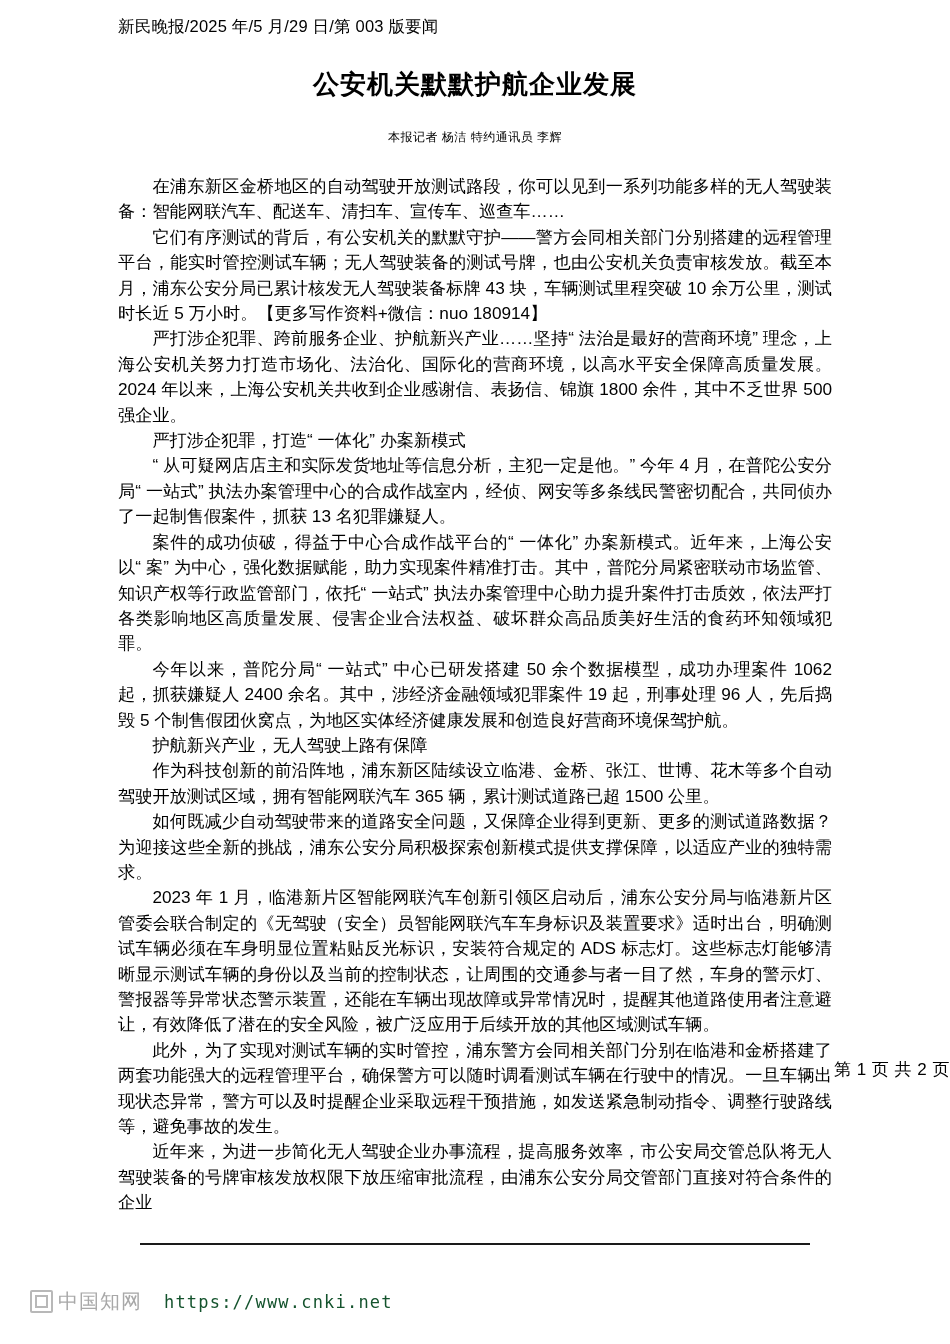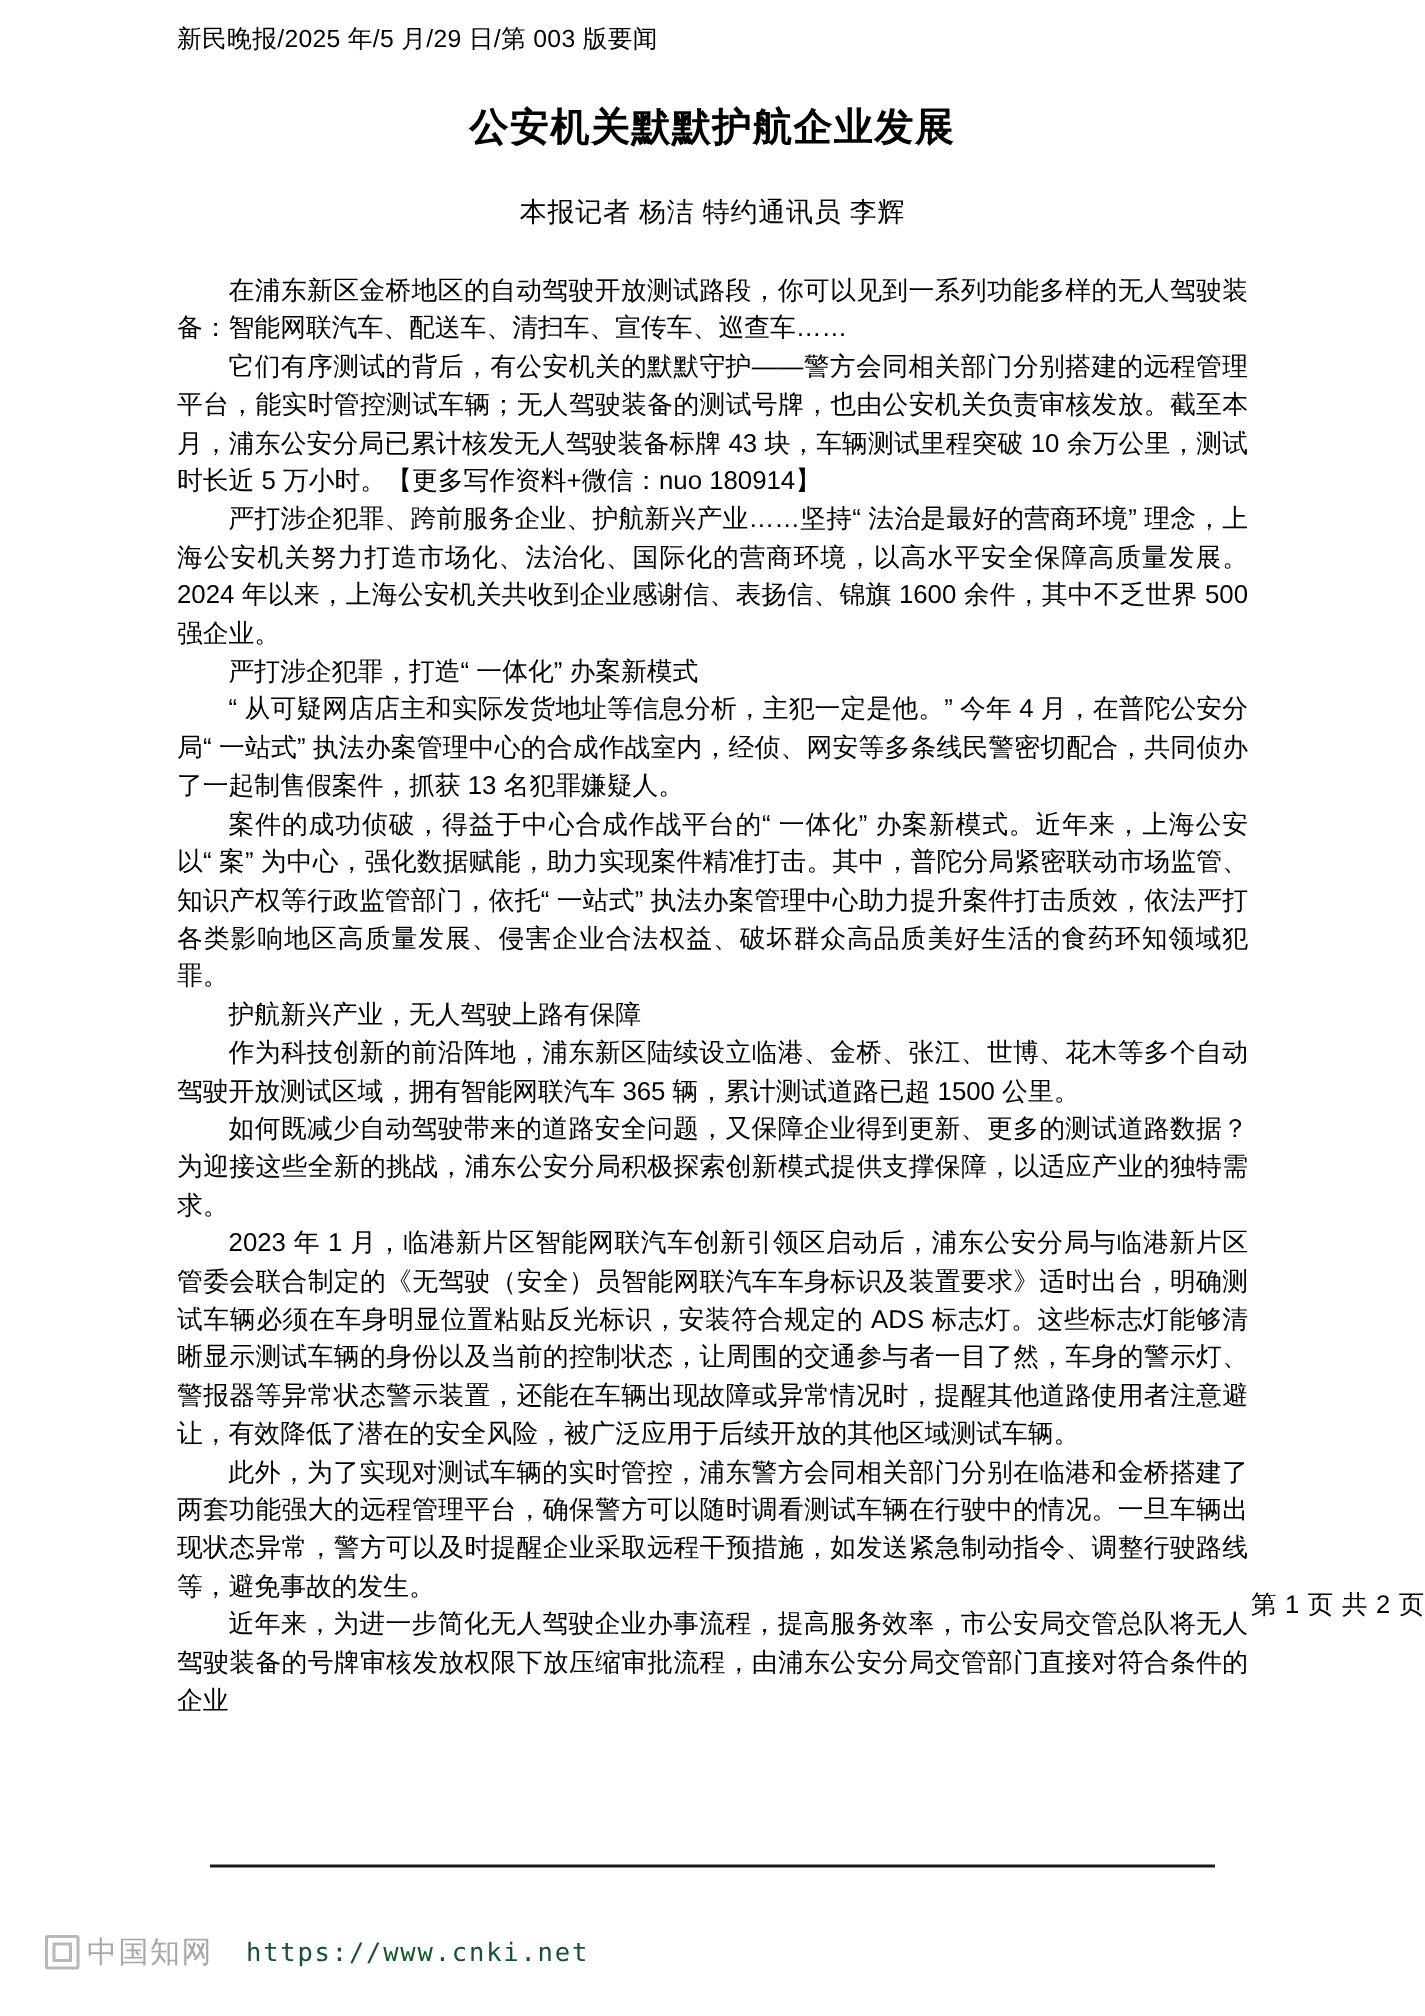--- a/index.html
+++ b/index.html
@@ -43,21 +43,21 @@
     font-size: 26px;
     font-weight: bold;
     letter-spacing: 1px;
     font-family: "Liberation Sans", "DejaVu Sans", sans-serif;
   }
 
   
   .byline {
     margin-top: 27px;
     text-align: center;
-    font-size: 18px;
+    font-size: 12px;
     letter-spacing: 0.5px;
     font-family: "Liberation Sans", "DejaVu Sans", sans-serif;
   }
 
   
   .body-text {
     margin-top: 28px;
     font-size: 17.2px;
     line-height: 25.4px;
     text-align: justify;
@@ -147,24 +147,25 @@
 
     <div class="source">新民晚报/2025 年/5 月/29 日/第 003 版要闻</div>
 
     <h1 class="title">公安机关默默护航企业发展</h1>
 
     <div class="byline">本报记者  杨洁  特约通讯员  李辉</div>
 
     <div class="body-text">
       <p>在浦东新区金桥地区的自动驾驶开放测试路段，你可以见到一系列功能多样的无人驾驶装备：智能网联汽车、配送车、清扫车、宣传车、巡查车……</p>
       <p>它们有序测试的背后，有公安机关的默默守护——警方会同相关部门分别搭建的远程管理平台，能实时管控测试车辆；无人驾驶装备的测试号牌，也由公安机关负责审核发放。截至本月，浦东公安分局已累计核发无人驾驶装备标牌 43 块，车辆测试里程突破 10 余万公里，测试时长近 5 万小时。【更多写作资料+微信：nuo 180914】</p>
-      <p>严打涉企犯罪、跨前服务企业、护航新兴产业……坚持“ 法治是最好的营商环境” 理念，上海公安机关努力打造市场化、法治化、国际化的营商环境，以高水平安全保障高质量发展。2024 年以来，上海公安机关共收到企业感谢信、表扬信、锦旗 1600 余件，其中不乏世界 500 强企业。</p>
+      <p>严打涉企犯罪、跨前服务企业、护航新兴产业……坚持“ 法治是最好的营商环境” 理念，上海公安机关努力打造市场化、法治化、国际化的营商环境，以高水平安全保障高质量发展。2024 年以来，上海公安机关共收到企业感谢信、表扬信、锦旗 1800 余件，其中不乏世界 500 强企业。</p>
       <p>严打涉企犯罪，打造“ 一体化” 办案新模式</p>
       <p class="gap-after">“ 从可疑网店店主和实际发货地址等信息分析，主犯一定是他。” 今年 4 月，在普陀公安分局“ 一站式” 执法办案管理中心的合成作战室内，经侦、网安等多条线民警密切配合，共同侦办了一起制售假案件，抓获 13 名犯罪嫌疑人。</p>
       <p>案件的成功侦破，得益于中心合成作战平台的“ 一体化” 办案新模式。近年来，上海公安以“ 案” 为中心，强化数据赋能，助力实现案件精准打击。其中，普陀分局紧密联动市场监管、知识产权等行政监管部门，依托“ 一站式” 执法办案管理中心助力提升案件打击质效，依法严打各类影响地区高质量发展、侵害企业合法权益、破坏群众高品质美好生活的食药环知领域犯罪。</p>
+      <p>今年以来，普陀分局“ 一站式” 中心已研发搭建 50 余个数据模型，成功办理案件 1062 起，抓获嫌疑人 2400 余名。其中，涉经济金融领域犯罪案件 19 起，刑事处理 96 人，先后捣毁 5 个制售假团伙窝点，为地区实体经济健康发展和创造良好营商环境保驾护航。</p>
       <p>护航新兴产业，无人驾驶上路有保障</p>
       <p>作为科技创新的前沿阵地，浦东新区陆续设立临港、金桥、张江、世博、花木等多个自动驾驶开放测试区域，拥有智能网联汽车 365 辆，累计测试道路已超 1500 公里。</p>
       <p>如何既减少自动驾驶带来的道路安全问题，又保障企业得到更新、更多的测试道路数据？为迎接这些全新的挑战，浦东公安分局积极探索创新模式提供支撑保障，以适应产业的独特需求。</p>
       <p>2023 年 1 月，临港新片区智能网联汽车创新引领区启动后，浦东公安分局与临港新片区管委会联合制定的《无驾驶（安全）员智能网联汽车车身标识及装置要求》适时出台，明确测试车辆必须在车身明显位置粘贴反光标识，安装符合规定的 ADS 标志灯。这些标志灯能够清晰显示测试车辆的身份以及当前的控制状态，让周围的交通参与者一目了然，车身的警示灯、警报器等异常状态警示装置，还能在车辆出现故障或异常情况时，提醒其他道路使用者注意避让，有效降低了潜在的安全风险，被广泛应用于后续开放的其他区域测试车辆。</p>
       <p>此外，为了实现对测试车辆的实时管控，浦东警方会同相关部门分别在临港和金桥搭建了两套功能强大的远程管理平台，确保警方可以随时调看测试车辆在行驶中的情况。一旦车辆出现状态异常，警方可以及时提醒企业采取远程干预措施，如发送紧急制动指令、调整行驶路线等，避免事故的发生。</p>
       <p>近年来，为进一步简化无人驾驶企业办事流程，提高服务效率，市公安局交管总队将无人驾驶装备的号牌审核发放权限下放压缩审批流程，由浦东公安分局交管部门直接对符合条件的企业</p>
     </div>
 
   </div>
 

